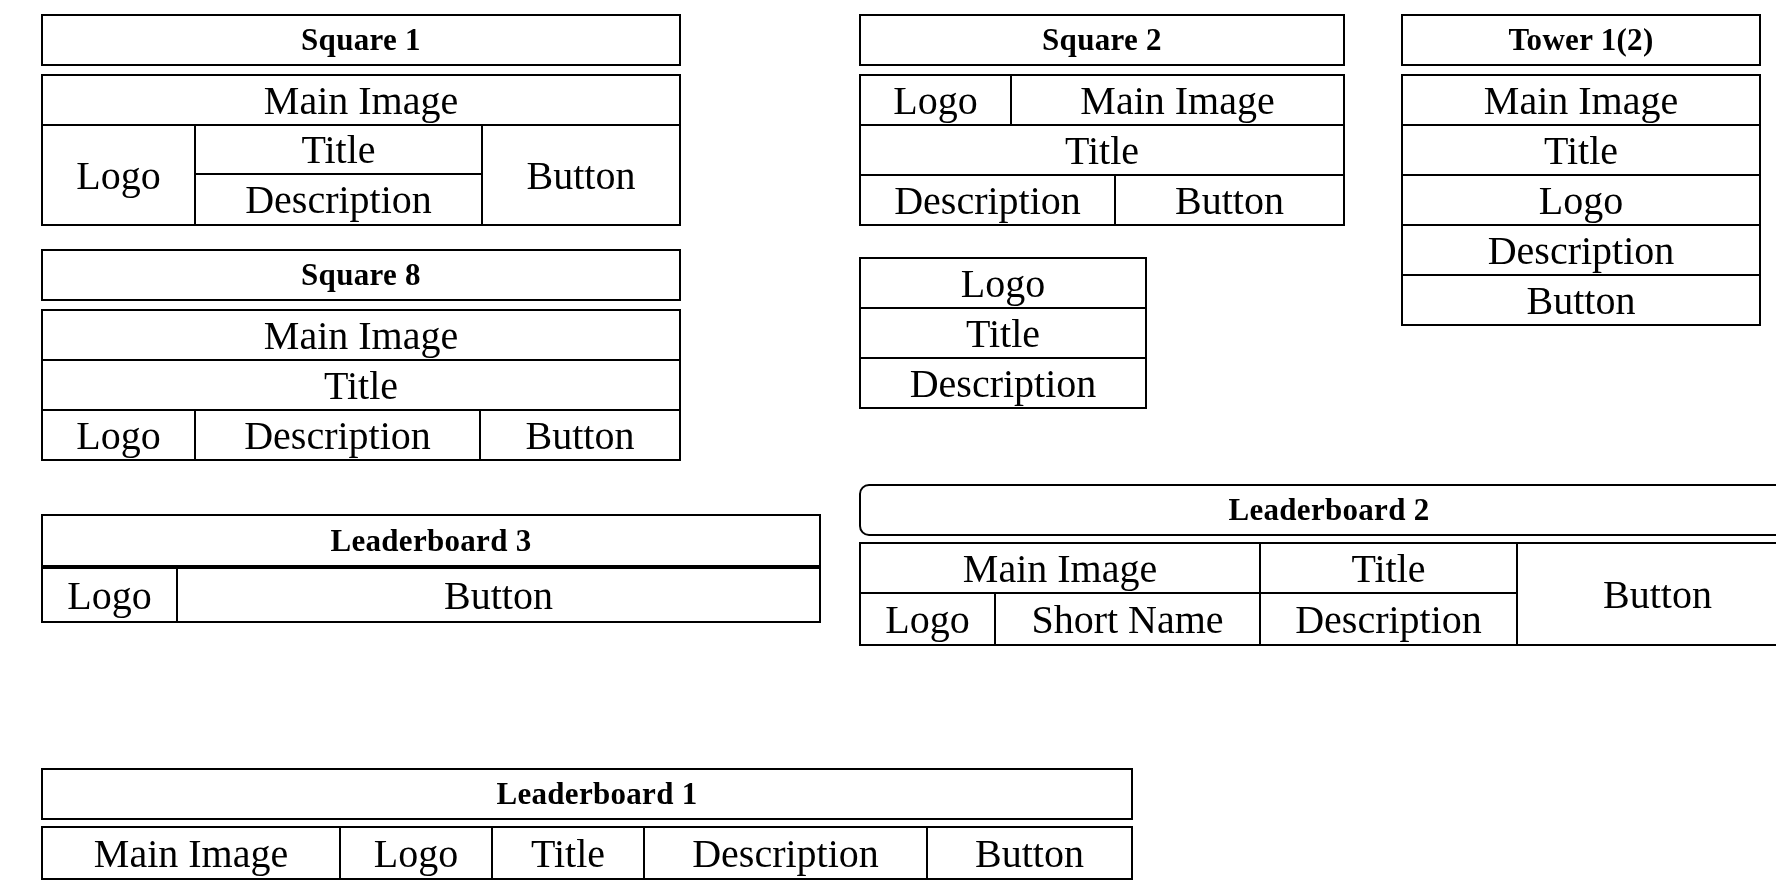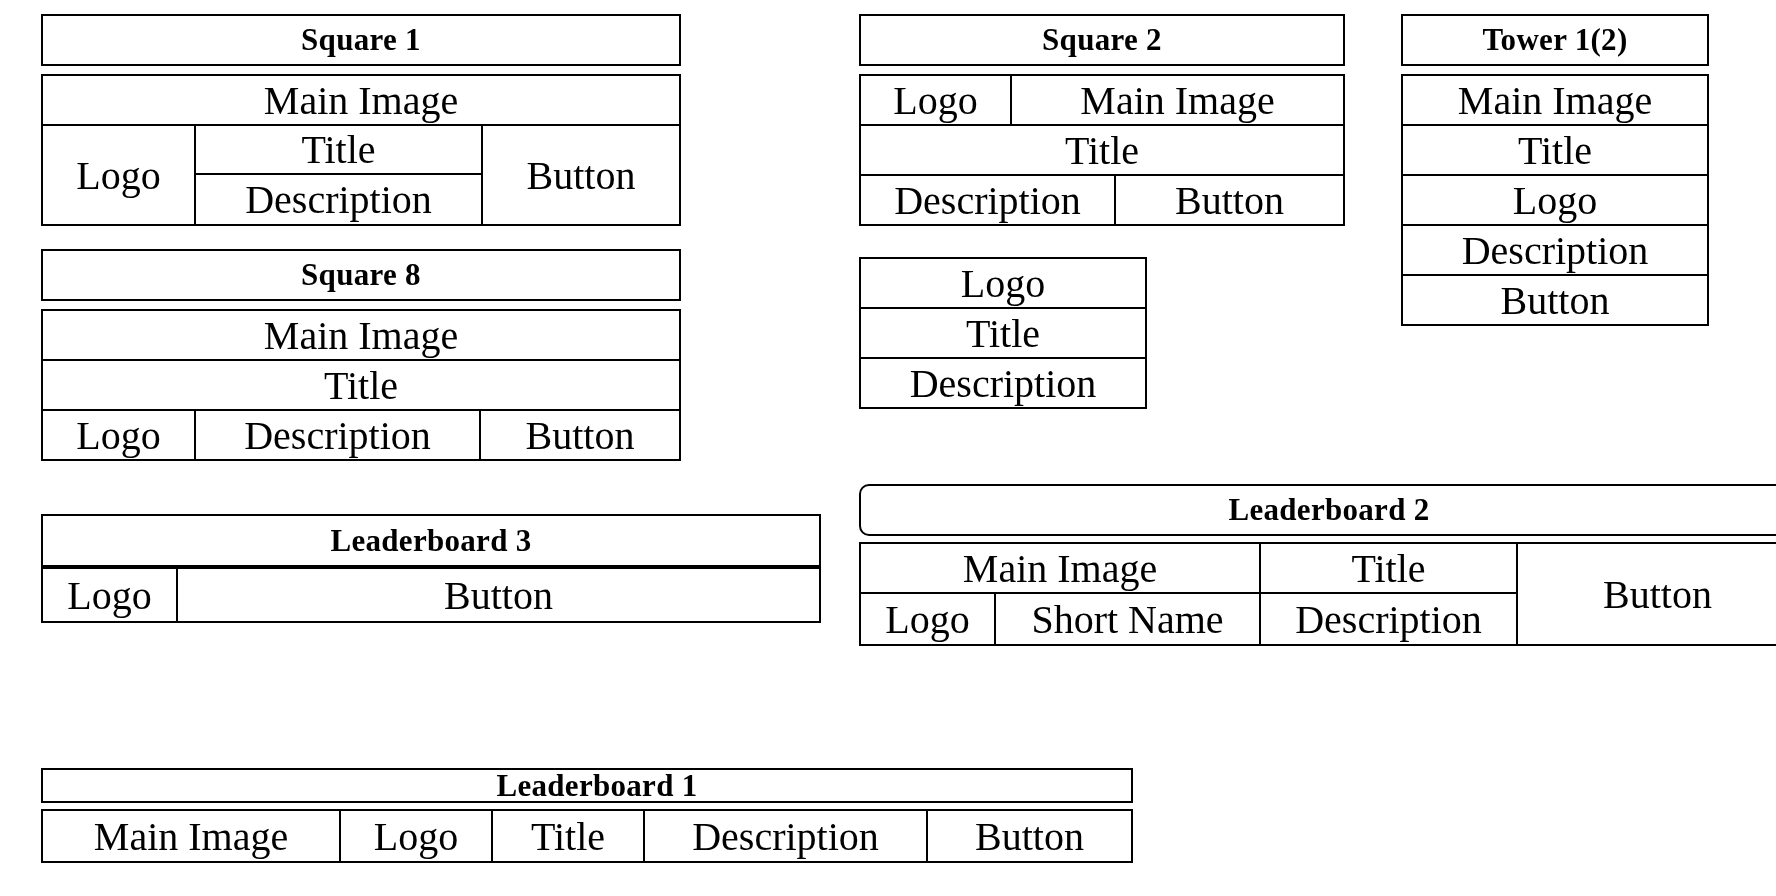--- a/index.html
+++ b/index.html
@@ -114,21 +114,21 @@
   <div class="bar title-bar" style="height:53px;">Leaderboard 3</div>
   <div class="body-box">
     <div class="row" style="height:52px;">
       <div class="cell b-r" style="width:135px;">Logo</div>
       <div class="cell" style="flex:1 1 auto;">Button</div>
     </div>
   </div>
 </div>
 
 <div class="block" style="left:10px; top:768px; width:1092px;">
-  <div class="bar title-bar" style="height:35px;padding-left:20px;">Leaderboard 1</div>
+  <div class="bar title-bar" style="height:52px;padding-left:20px;">Leaderboard 1</div>
   <div class="gap" style="height:6px;"></div>
   <div class="body-box">
     <div class="row" style="height:50px;">
       <div class="cell b-r" style="width:298px;">Main Image</div>
       <div class="cell b-r" style="width:152px;">Logo</div>
       <div class="cell b-r" style="width:152px;">Title</div>
       <div class="cell b-r" style="width:283px;">Description</div>
       <div class="cell" style="flex:1 1 auto;">Button</div>
     </div>
   </div>
@@ -160,21 +160,21 @@
     </div>
     <div class="row">
       <div class="cell b-b" style="flex:1 1 auto; height:50px;">Title</div>
     </div>
     <div class="row">
       <div class="cell" style="flex:1 1 auto; height:48px;">Description</div>
     </div>
   </div>
 </div>
 
-<div class="block" style="left:1370px; top:14px; width:308px;">
+<div class="block" style="left:1370px; top:14px; width:360px;">
   <div class="bar title-bar" style="height:52px;">Tower 1(2)</div>
   <div class="gap"></div>
   <div class="body-box">
     <div class="row">
       <div class="cell b-b" style="flex:1 1 auto; height:50px;">Main Image</div>
     </div>
     <div class="row">
       <div class="cell b-b" style="flex:1 1 auto; height:50px;">Title</div>
     </div>
     <div class="row">

